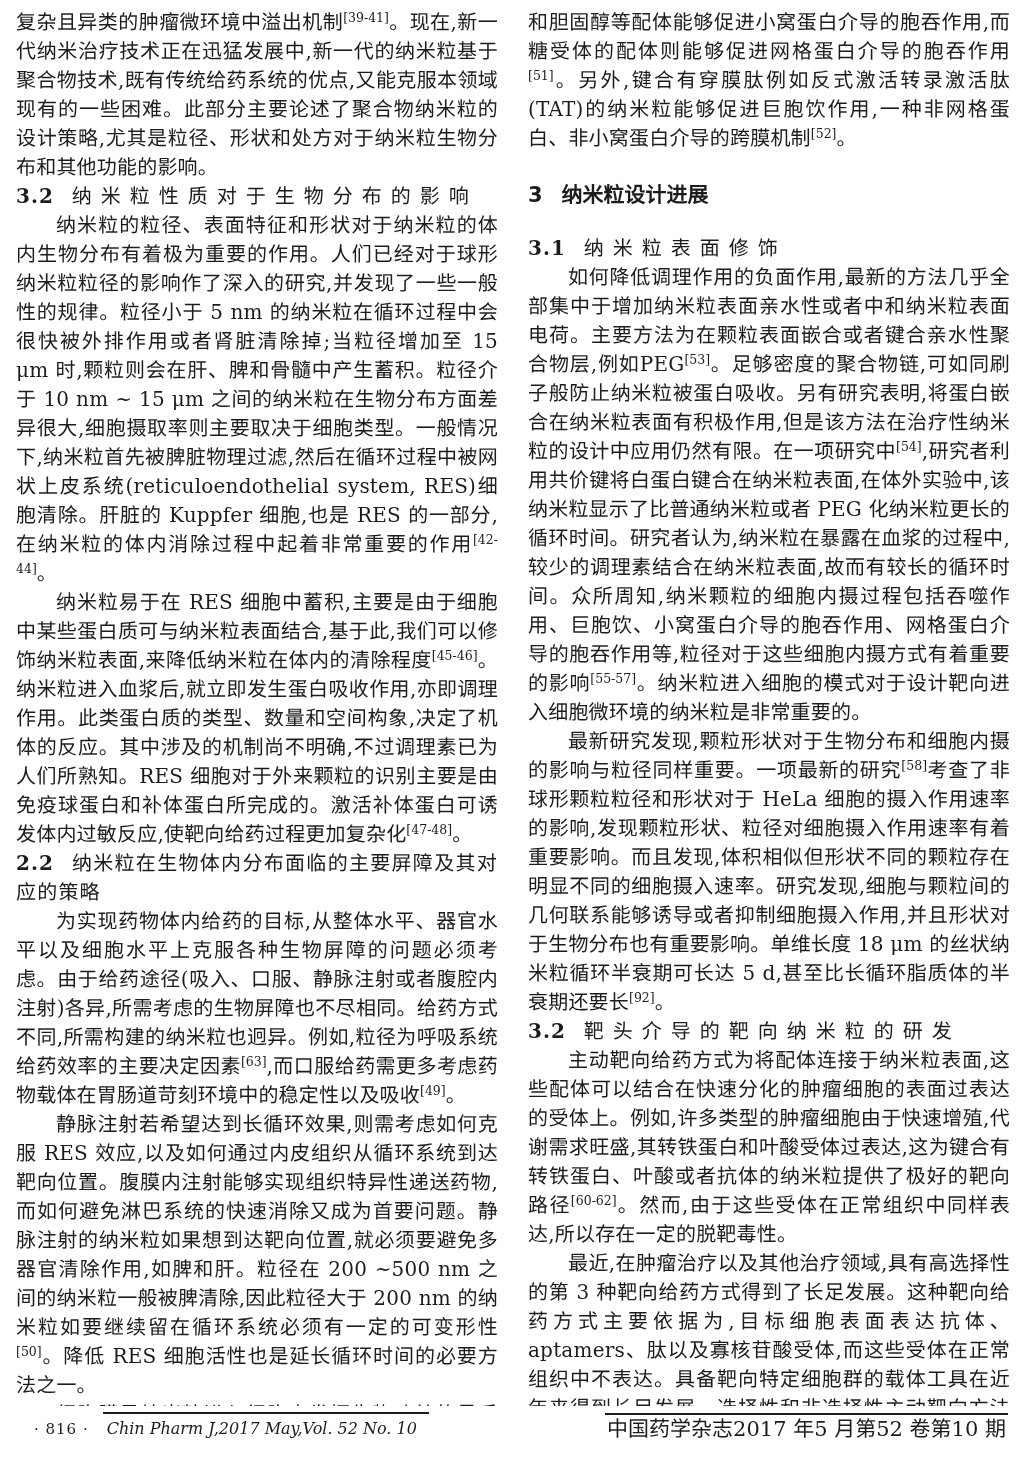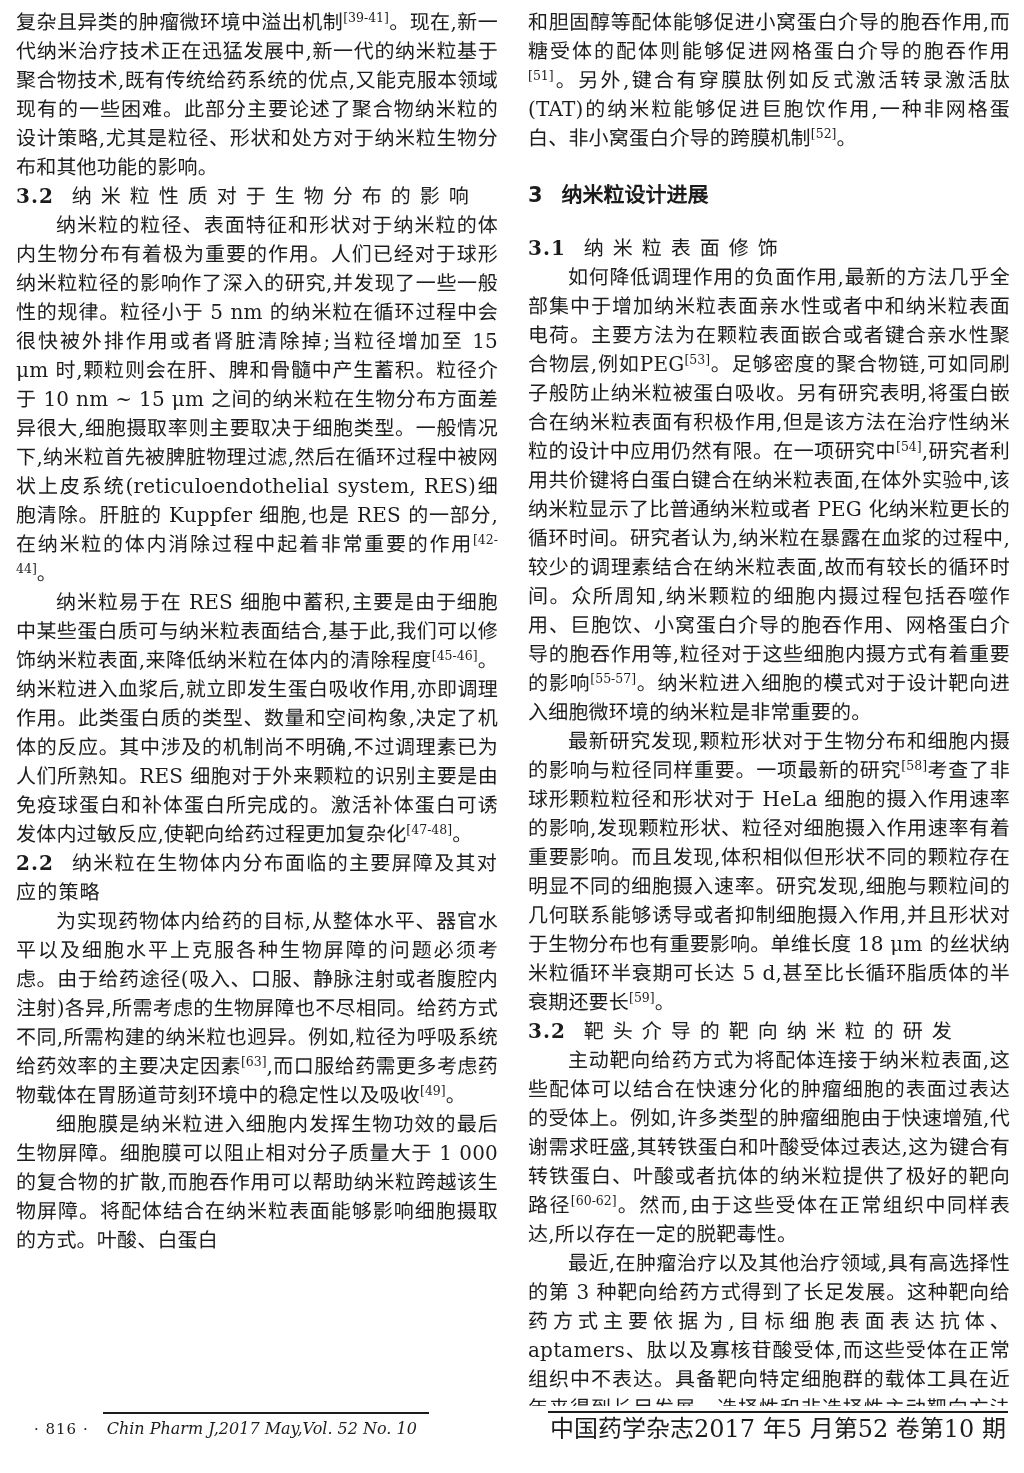--- a/index.html
+++ b/index.html
@@ -86,46 +86,47 @@
   }
   .journal-en {
     font-size: 16px;
     line-height: 26px;
     font-style: italic;
     border-top: 2px solid #1c1c1c;
     padding: 2px 12px 0 4px;
     text-align: right;
   }
   .journal-cn {
-    font-size: 24px;
+    font-size: 21px;
     line-height: 26px;
     border-top: 2px solid #1c1c1c;
     padding: 2px 2px 0 2px;
   }
 </style>
 </head>
 <body>
 
 <div class="page">
   <div class="columns">
     <div class="column">
         <p class="para">复杂且异类的肿瘤微环境中溢出机制<sup class="cite">[39-41]</sup>。现在,新一代纳米治疗技术正在迅猛发展中,新一代的纳米粒基于聚合物技术,既有传统给药系统的优点,又能克服本领域现有的一些困难。此部分主要论述了聚合物纳米粒的设计策略,尤其是粒径、形状和处方对于纳米粒生物分布和其他功能的影响。</p>
         <div class="subsection-heading"><span class="h-num">3.2</span><span class="h-title wide">纳米粒性质对于生物分布的影响</span></div>
         <p class="para indent">纳米粒的粒径、表面特征和形状对于纳米粒的体内生物分布有着极为重要的作用。人们已经对于球形纳米粒粒径的影响作了深入的研究,并发现了一些一般性的规律。粒径小于 5 nm 的纳米粒在循环过程中会很快被外排作用或者肾脏清除掉;当粒径增加至 15 μm 时,颗粒则会在肝、脾和骨髓中产生蓄积。粒径介于 10 nm ~ 15 μm 之间的纳米粒在生物分布方面差异很大,细胞摄取率则主要取决于细胞类型。一般情况下,纳米粒首先被脾脏物理过滤,然后在循环过程中被网状上皮系统(reticuloendothelial system, RES)细胞清除。肝脏的 Kuppfer 细胞,也是 RES 的一部分,在纳米粒的体内消除过程中起着非常重要的作用<sup class="cite">[42-44]</sup>。</p>
         <p class="para indent">纳米粒易于在 RES 细胞中蓄积,主要是由于细胞中某些蛋白质可与纳米粒表面结合,基于此,我们可以修饰纳米粒表面,来降低纳米粒在体内的清除程度<sup class="cite">[45-46]</sup>。纳米粒进入血浆后,就立即发生蛋白吸收作用,亦即调理作用。此类蛋白质的类型、数量和空间构象,决定了机体的反应。其中涉及的机制尚不明确,不过调理素已为人们所熟知。RES 细胞对于外来颗粒的识别主要是由免疫球蛋白和补体蛋白所完成的。激活补体蛋白可诱发体内过敏反应,使靶向给药过程更加复杂化<sup class="cite">[47-48]</sup>。</p>
         <div class="subsection-heading"><span class="h-num">2.2</span><span class="h-title narrow">纳米粒在生物体内分布面临的主要屏障及其对应的策略</span></div>
         <p class="para indent">为实现药物体内给药的目标,从整体水平、器官水平以及细胞水平上克服各种生物屏障的问题必须考虑。由于给药途径(吸入、口服、静脉注射或者腹腔内注射)各异,所需考虑的生物屏障也不尽相同。给药方式不同,所需构建的纳米粒也迥异。例如,粒径为呼吸系统给药效率的主要决定因素<sup class="cite">[63]</sup>,而口服给药需更多考虑药物载体在胃肠道苛刻环境中的稳定性以及吸收<sup class="cite">[49]</sup>。</p>
+        <p class="para indent">静脉注射若希望达到长循环效果,则需考虑如何克服 RES 效应,以及如何通过内皮组织从循环系统到达靶向位置。腹膜内注射能够实现组织特异性递送药物,而如何避免淋巴系统的快速消除又成为首要问题。静脉注射的纳米粒如果想到达靶向位置,就必须要避免多器官清除作用,如脾和肝。粒径在 200 ~500 nm 之间的纳米粒一般被脾清除,因此粒径大于 200 nm 的纳米粒如要继续留在循环系统必须有一定的可变形性<sup class="cite">[50]</sup>。降低 RES 细胞活性也是延长循环时间的必要方法之一。</p>
         <p class="para indent">细胞膜是纳米粒进入细胞内发挥生物功效的最后生物屏障。细胞膜可以阻止相对分子质量大于 1 000 的复合物的扩散,而胞吞作用可以帮助纳米粒跨越该生物屏障。将配体结合在纳米粒表面能够影响细胞摄取的方式。叶酸、白蛋白</p>
       </div>
     <div class="column">
         <p class="para">和胆固醇等配体能够促进小窝蛋白介导的胞吞作用,而糖受体的配体则能够促进网格蛋白介导的胞吞作用<sup class="cite">[51]</sup>。另外,键合有穿膜肽例如反式激活转录激活肽(TAT)的纳米粒能够促进巨胞饮作用,一种非网格蛋白、非小窝蛋白介导的跨膜机制<sup class="cite">[52]</sup>。</p>
         <div class="section-heading"><span class="h-num">3</span><span class="h-title wide">纳米粒设计进展</span></div>
         <div class="subsection-heading"><span class="h-num">3.1</span><span class="h-title wide">纳米粒表面修饰</span></div>
         <p class="para indent">如何降低调理作用的负面作用,最新的方法几乎全部集中于增加纳米粒表面亲水性或者中和纳米粒表面电荷。主要方法为在颗粒表面嵌合或者键合亲水性聚合物层,例如PEG<sup class="cite">[53]</sup>。足够密度的聚合物链,可如同刷子般防止纳米粒被蛋白吸收。另有研究表明,将蛋白嵌合在纳米粒表面有积极作用,但是该方法在治疗性纳米粒的设计中应用仍然有限。在一项研究中<sup class="cite">[54]</sup>,研究者利用共价键将白蛋白键合在纳米粒表面,在体外实验中,该纳米粒显示了比普通纳米粒或者 PEG 化纳米粒更长的循环时间。研究者认为,纳米粒在暴露在血浆的过程中,较少的调理素结合在纳米粒表面,故而有较长的循环时间。众所周知,纳米颗粒的细胞内摄过程包括吞噬作用、巨胞饮、小窝蛋白介导的胞吞作用、网格蛋白介导的胞吞作用等,粒径对于这些细胞内摄方式有着重要的影响<sup class="cite">[55-57]</sup>。纳米粒进入细胞的模式对于设计靶向进入细胞微环境的纳米粒是非常重要的。</p>
-        <p class="para indent">最新研究发现,颗粒形状对于生物分布和细胞内摄的影响与粒径同样重要。一项最新的研究<sup class="cite">[58]</sup>考查了非球形颗粒粒径和形状对于 HeLa 细胞的摄入作用速率的影响,发现颗粒形状、粒径对细胞摄入作用速率有着重要影响。而且发现,体积相似但形状不同的颗粒存在明显不同的细胞摄入速率。研究发现,细胞与颗粒间的几何联系能够诱导或者抑制细胞摄入作用,并且形状对于生物分布也有重要影响。单维长度 18 μm 的丝状纳米粒循环半衰期可长达 5 d,甚至比长循环脂质体的半衰期还要长<sup class="cite">[59]</sup>。</p>
+        <p class="para indent">最新研究发现,颗粒形状对于生物分布和细胞内摄的影响与粒径同样重要。一项最新的研究<sup class="cite">[58]</sup>考查了非球形颗粒粒径和形状对于 HeLa 细胞的摄入作用速率的影响,发现颗粒形状、粒径对细胞摄入作用速率有着重要影响。而且发现,体积相似但形状不同的颗粒存在明显不同的细胞摄入速率。研究发现,细胞与颗粒间的几何联系能够诱导或者抑制细胞摄入作用,并且形状对于生物分布也有重要影响。单维长度 18 μm 的丝状纳米粒循环半衰期可长达 5 d,甚至比长循环脂质体的半衰期还要长<sup class="cite">[92]</sup>。</p>
         <div class="subsection-heading"><span class="h-num">3.2</span><span class="h-title wide">靶头介导的靶向纳米粒的研发</span></div>
         <p class="para indent">主动靶向给药方式为将配体连接于纳米粒表面,这些配体可以结合在快速分化的肿瘤细胞的表面过表达的受体上。例如,许多类型的肿瘤细胞由于快速增殖,代谢需求旺盛,其转铁蛋白和叶酸受体过表达,这为键合有转铁蛋白、叶酸或者抗体的纳米粒提供了极好的靶向路径<sup class="cite">[60-62]</sup>。然而,由于这些受体在正常组织中同样表达,所以存在一定的脱靶毒性。</p>
         <p class="para indent">最近,在肿瘤治疗以及其他治疗领域,具有高选择性的第 3 种靶向给药方式得到了长足发展。这种靶向给药方式主要依据为,目标细胞表面表达抗体、aptamers、肽以及寡核苷酸受体,而这些受体在正常组织中不表达。具备靶向特定细胞群的载体工具在近年来得到长足发展。选择性和非选择性主动靶向方法可以使用不同的配体,例如抗体、aptamer、肽和小分子,可以特异性的靶向细胞膜上的蛋白质或者其他物质,例如,外源凝集素可以靶向肿瘤细胞表面的碳水化合物,所以又称作反向外源凝集素靶向。高选择性主动靶</p>
       </div>
   </div>
   <div class="footer">
     <div class="footer-left">
       <span class="page-number">· 816 ·</span>
       <span class="journal-en">Chin Pharm J,2017 May,Vol. 52 No. 10</span>
     </div>

